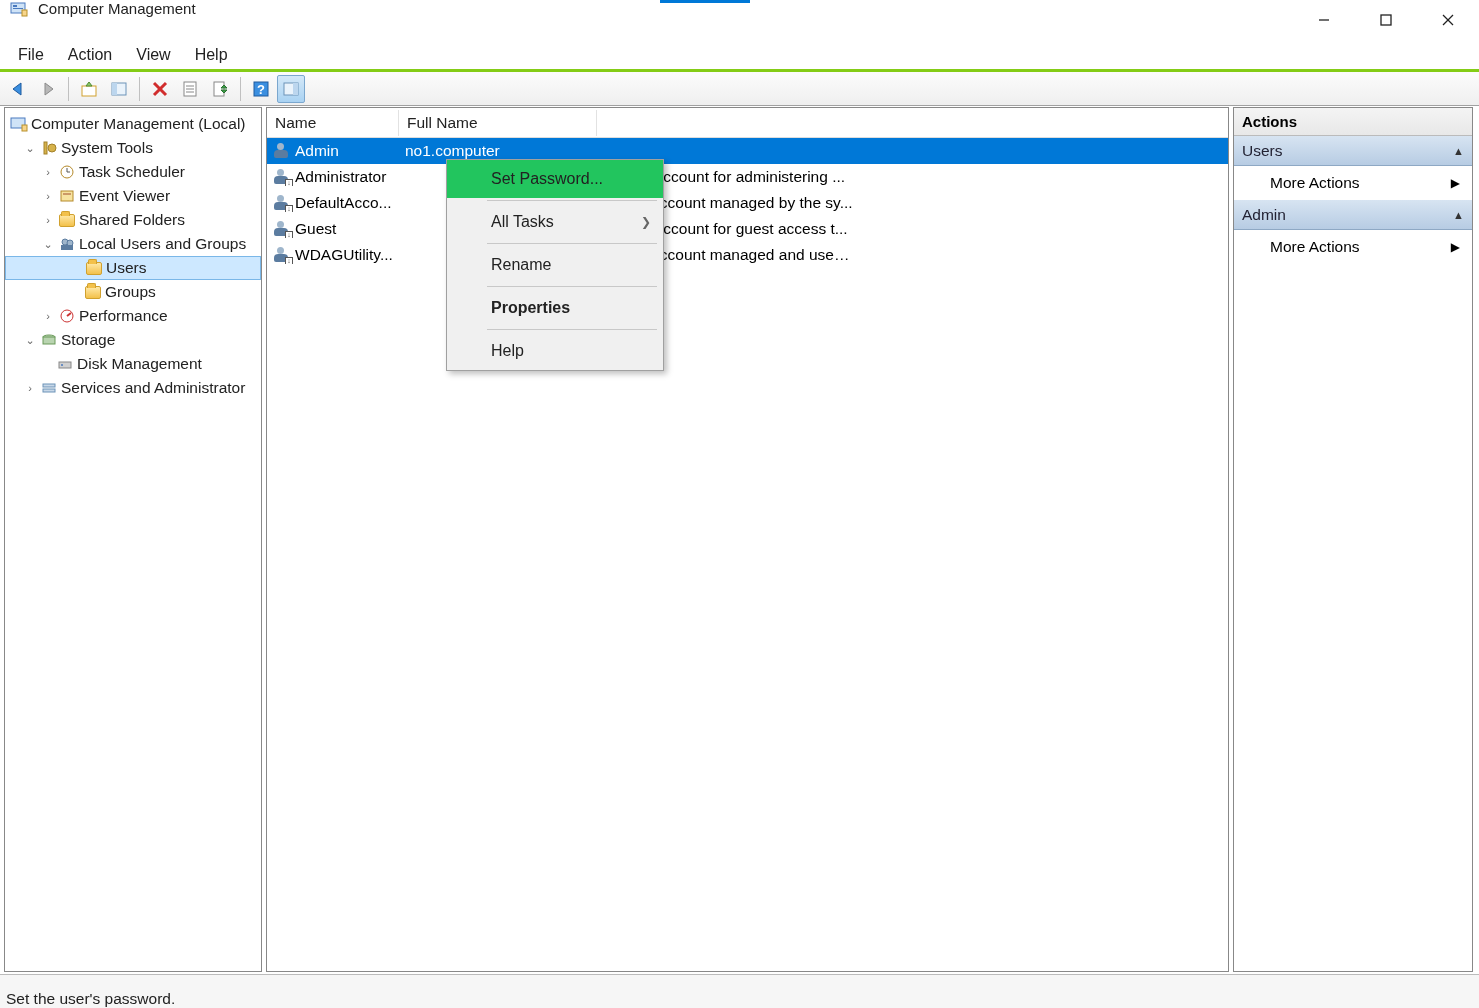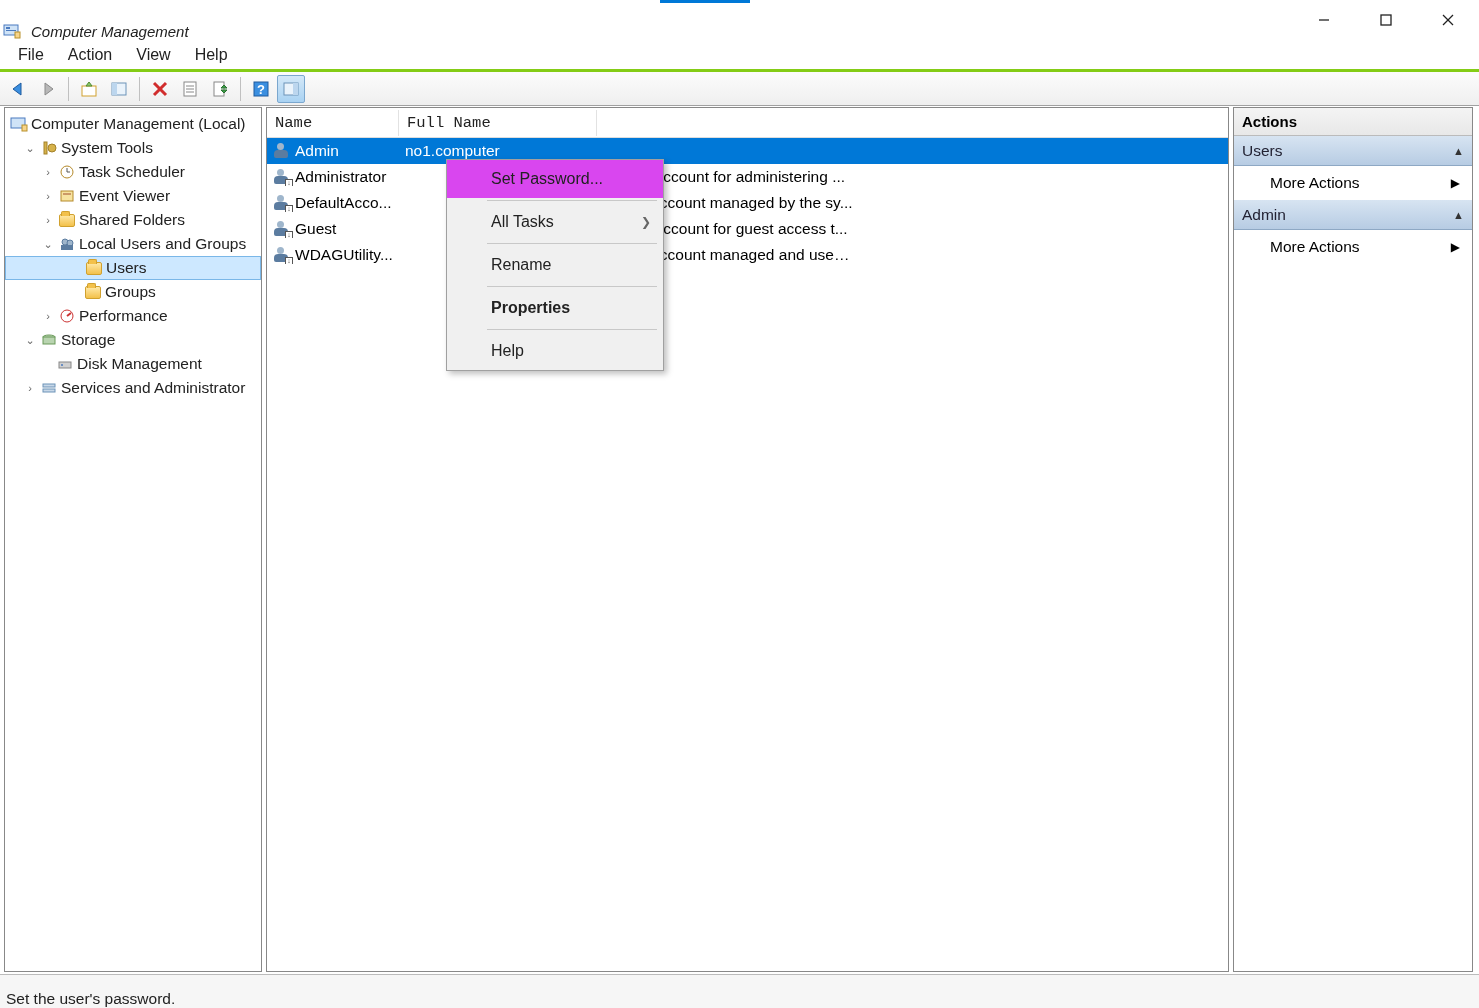--- a/index.html
+++ b/index.html
@@ -1,19 +1,19 @@
 <!DOCTYPE html>
 <html><head>
 <meta charset="utf-8">
 <style>
 * { box-sizing: border-box; margin: 0; padding: 0; font-family: "Segoe UI", Tahoma, sans-serif; }
 body { background: #fff; overflow: hidden; width: 1479px; height: 1008px; position: relative; }
 
 
-.titlebar { height: 40px; display: flex; align-items: flex-end; padding-left: 3px; font-style: italic; }
+.titlebar { height: 40px; display: flex; align-items: flex-start; padding-left: 10px; }
 .titlebar .app-icon { width: 18px; height: 18px; margin-right: 10px; }
 .titlebar .title { font-size: 15px; color: #222; flex-grow: 1; }
 .titlebar .win-controls { display: flex; height: 100%; }
 .titlebar .win-btn { width: 62px; display: flex; align-items: center; justify-content: center; }
 .titlebar .win-btn svg { stroke: #222; stroke-width: 1.3; fill: none; }
 
 
 .top-blue { position:absolute; top:0; left:660px; width:90px; height:3px; background:#0078d7; }
 
 
@@ -38,41 +38,41 @@
 .tree-row { display:flex; align-items:center; height:24px; padding-left:4px; gap:2px;}
 .tree-row .expander { width:14px; height:14px; color:#6a6a6a; font-size:11px; display:flex; align-items:center; justify-content:center; }
 .tree-row .ticon { width:20px; height:18px; display:flex; align-items:center; justify-content:center; font-size:14px; }
 .tree-row.selected { background:#cde8ff; border:1px solid #7ab7e8;}
 .indent1 { padding-left:18px; }
 .indent2 { padding-left:36px; }
 .indent3b { padding-left:78px; }
 
 
 .list-header { display:flex; height:30px; align-items:center; font-size:15.5px; color:#222; border-bottom:1px solid #ddd; }
-.list-header .col { padding:4px 8px; border-right:1px solid #e2e2e2;font-family:Liberation Mono, monospace; }
+.list-header .col { padding:4px 8px; border-right:1px solid #e2e2e2; }
 .col-name { width:132px; }
 .col-full { width:198px; }
 .col-desc { width:262px; }
 .list-body { font-size:15.5px; }
 .list-row { display:flex; height:26px; align-items:center; }
 .list-row.selected { background:#0078d7; color:#fff; }
 .list-row .cell { padding:0 6px; overflow:hidden; text-overflow:ellipsis; white-space:nowrap; }
 .cell-name{ width:132px; display:flex; align-items:center; gap:4px;}
 .cell-full{ width:198px; }
 .cell-desc{ width:262px; }
 
 .user-icon { width:18px; height:16px; position:relative; }
 .user-icon .head { width:7px; height:7px; background:#9fb6cc; border-radius:50%; position:absolute; left:4px; top:0;}
 .user-icon .body { width:14px; height:8px; background:#5b7ca0; position:absolute; left:1px; top:7px; border-radius:4px 4px 2px 2px;}
 .user-icon .arrow { position:absolute; right:-2px; bottom:-2px; width:8px; height:8px; background:#fff; border:1px solid #555; font-size:7px; text-align:center; line-height:6px; color:#444;}
 
 
 .context-menu { position:absolute; left:446px; top:159px; width:218px; background:#f0f0f0; border:1px solid #a0a0a0; box-shadow:3px 3px 6px rgba(0,0,0,0.25); font-size:16px; color:#222; z-index:50; }
 .context-menu .cm-item { height:38px; display:flex; align-items:center; padding-left:44px; position:relative; }
-.context-menu .cm-item.hov { background:#d946ef; }
+.context-menu .cm-item.hov { background:#22c55e; }
 .context-menu .cm-item.bold { font-weight:700; }
 .context-menu .cm-sep { height:1px; background:#c8c8c8; margin:2px 6px 2px 40px; }
 .context-menu .cm-arrow { position:absolute; right:12px; color:#666; font-size:12px; }
 
 
 .actions-header { background:linear-gradient(#f4f4f4,#e8e8e8); border-bottom:1px solid #bbb; height:28px; display:flex; align-items:center; padding:0 8px; font-weight:700; font-size:15px;}
 .actions-sect { background:linear-gradient(#d7e4f2,#b7cce3); border-bottom:1px solid #8ea8c4; height:30px; display:flex; align-items:center; justify-content:space-between; padding:0 8px; font-size:15.5px; color:#223;}
 .actions-sect .tri { font-size:11px; color:#333;}
 .actions-link { height:34px; display:flex; align-items:center; padding-left:36px; font-size:15.5px; position:relative;}
 .actions-link .rarrow { position:absolute; right:12px; font-size:12px;}

